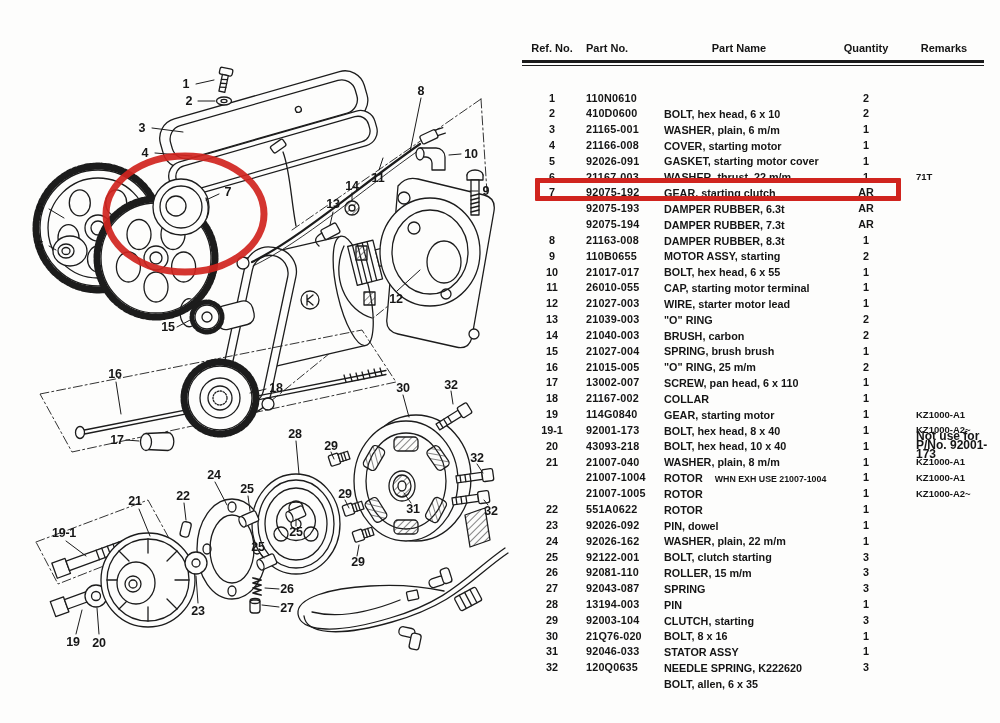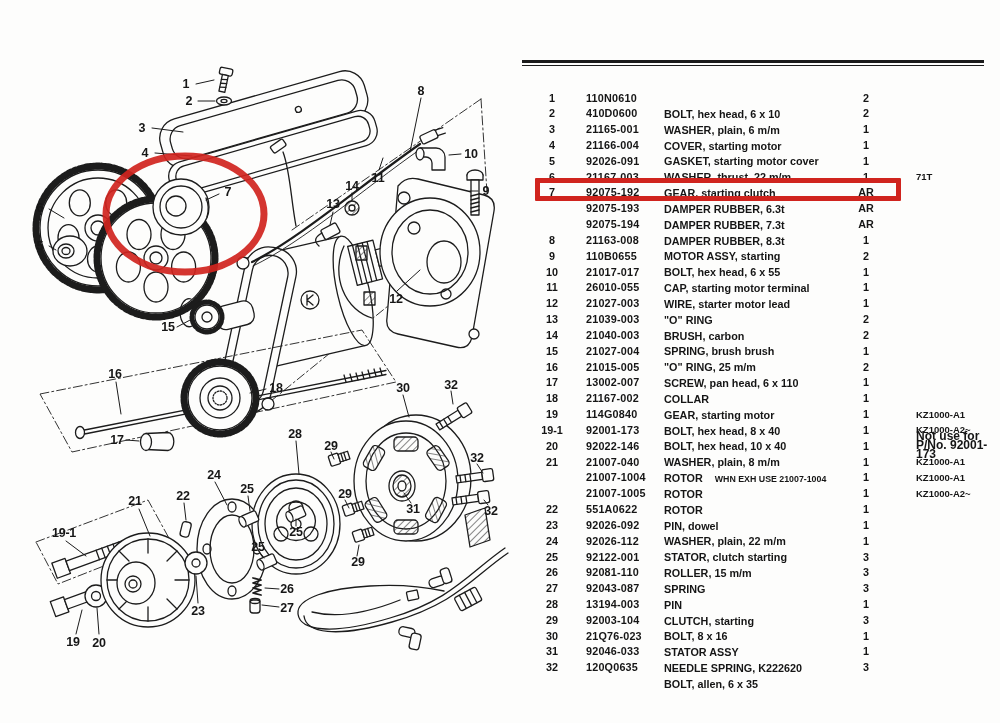--- a/index.html
+++ b/index.html
@@ -509,20 +509,27 @@
         <div class="co" style="left: 287px; top: 589px;">26</div>
         <div class="co" style="left: 287px; top: 608px;">27</div>
         <div class="co" style="left: 198px; top: 611px;">23</div>
         <div class="co" style="left: 358px; top: 562px;">29</div>
         <div class="co" style="left: 73px; top: 642px;">19</div>
         <div class="co" style="left: 99px; top: 643px;">20</div>
       </div>
   </div>
 
   <div id="tbl">
+    <div class="thead">
+      <div class="h-ref">Ref. No.</div>
+      <div class="h-part">Part No.</div>
+      <div class="h-name">Part Name</div>
+      <div class="h-qty">Quantity</div>
+      <div class="h-rem">Remarks</div>
+    </div>
     <div class="rule1"></div>
     <div class="rule2"></div>
     <div class="rows">
         <div class="row">
           <div class="c ref">1</div>
           <div class="c part">110N0610</div>
           <div class="c name">BOLT, hex head, 6 x 10</div>
           <div class="c qty">2</div>
           <div class="c rem"></div>
         </div>
@@ -535,21 +542,21 @@
         </div>
         <div class="row">
           <div class="c ref">3</div>
           <div class="c part">21165-001</div>
           <div class="c name">COVER, starting motor</div>
           <div class="c qty">1</div>
           <div class="c rem"></div>
         </div>
         <div class="row">
           <div class="c ref">4</div>
-          <div class="c part">21166-004</div>
+          <div class="c part">21166-008</div>
           <div class="c name">GASKET, starting motor cover</div>
           <div class="c qty">1</div>
           <div class="c rem"></div>
         </div>
         <div class="row">
           <div class="c ref">5</div>
           <div class="c part">92026-091</div>
           <div class="c name">WASHER, thrust, 22 m/m</div>
           <div class="c qty">1</div>
           <div class="c rem"></div>
@@ -668,21 +675,21 @@
         </div>
         <div class="row">
           <div class="c ref">19-1</div>
           <div class="c part">92001-173</div>
           <div class="c name">BOLT, hex head, 10 x 40</div>
           <div class="c qty">1</div>
           <div class="c rem">KZ1000-A2~</div>
         </div>
         <div class="row">
           <div class="c ref">20</div>
-          <div class="c part">92022-146</div>
+          <div class="c part">43093-218</div>
           <div class="c name">WASHER, plain, 8 m/m</div>
           <div class="c qty">1</div>
           <div class="c rem sm">Not use for
 P/No. 92001-173</div>
         </div>
         <div class="row">
           <div class="c ref">21</div>
           <div class="c part">21007-040</div>
           <div class="c name">ROTOR<span class="note">WHN EXH USE 21007-1004</span></div>
           <div class="c qty">1</div>
@@ -711,22 +718,22 @@
         </div>
         <div class="row">
           <div class="c ref">23</div>
           <div class="c part">92026-092</div>
           <div class="c name">WASHER, plain, 22 m/m</div>
           <div class="c qty">1</div>
           <div class="c rem"></div>
         </div>
         <div class="row">
           <div class="c ref">24</div>
-          <div class="c part">92026-112</div>
-          <div class="c name">STATOR, clutch starting</div>
+          <div class="c part">92026-162</div>
+          <div class="c name">BOLT, clutch starting</div>
           <div class="c qty">1</div>
           <div class="c rem"></div>
         </div>
         <div class="row">
           <div class="c ref">25</div>
           <div class="c part">92122-001</div>
           <div class="c name">ROLLER, 15 m/m</div>
           <div class="c qty">3</div>
           <div class="c rem"></div>
         </div>
@@ -753,21 +760,21 @@
         </div>
         <div class="row">
           <div class="c ref">29</div>
           <div class="c part">92003-104</div>
           <div class="c name">BOLT, 8 x 16</div>
           <div class="c qty">3</div>
           <div class="c rem"></div>
         </div>
         <div class="row">
           <div class="c ref">30</div>
-          <div class="c part">21Q76-023</div>
+          <div class="c part">21Q76-020</div>
           <div class="c name">STATOR ASSY</div>
           <div class="c qty">1</div>
           <div class="c rem"></div>
         </div>
         <div class="row">
           <div class="c ref">31</div>
           <div class="c part">92046-033</div>
           <div class="c name">NEEDLE SPRING, K222620</div>
           <div class="c qty">1</div>
           <div class="c rem"></div>

